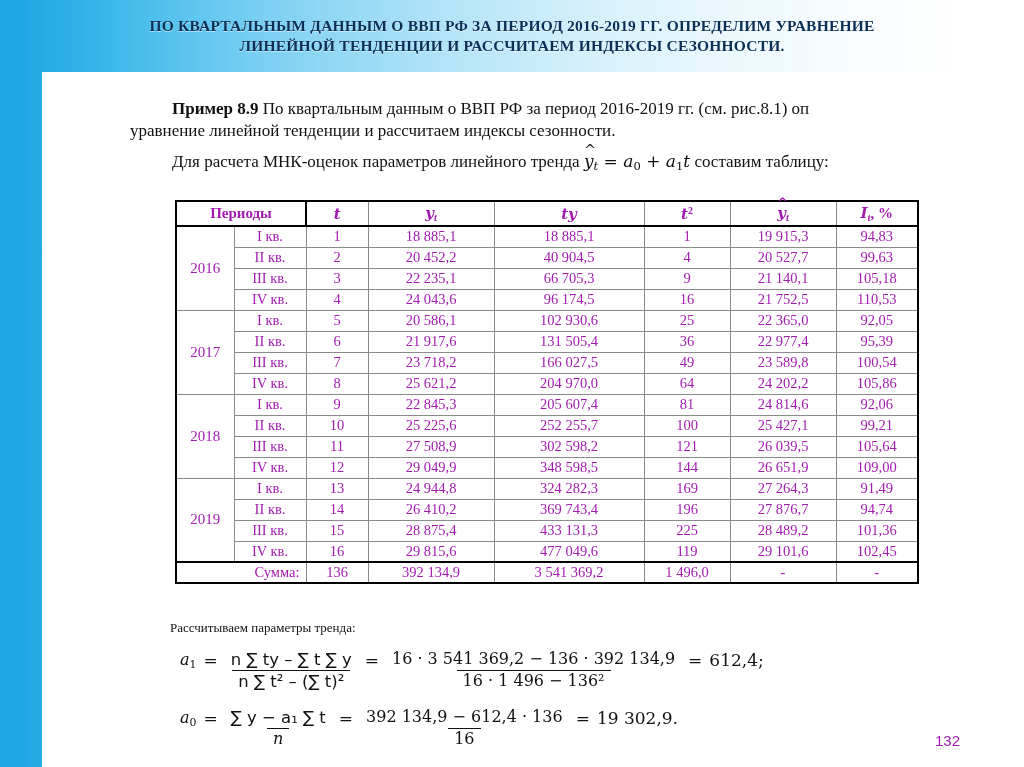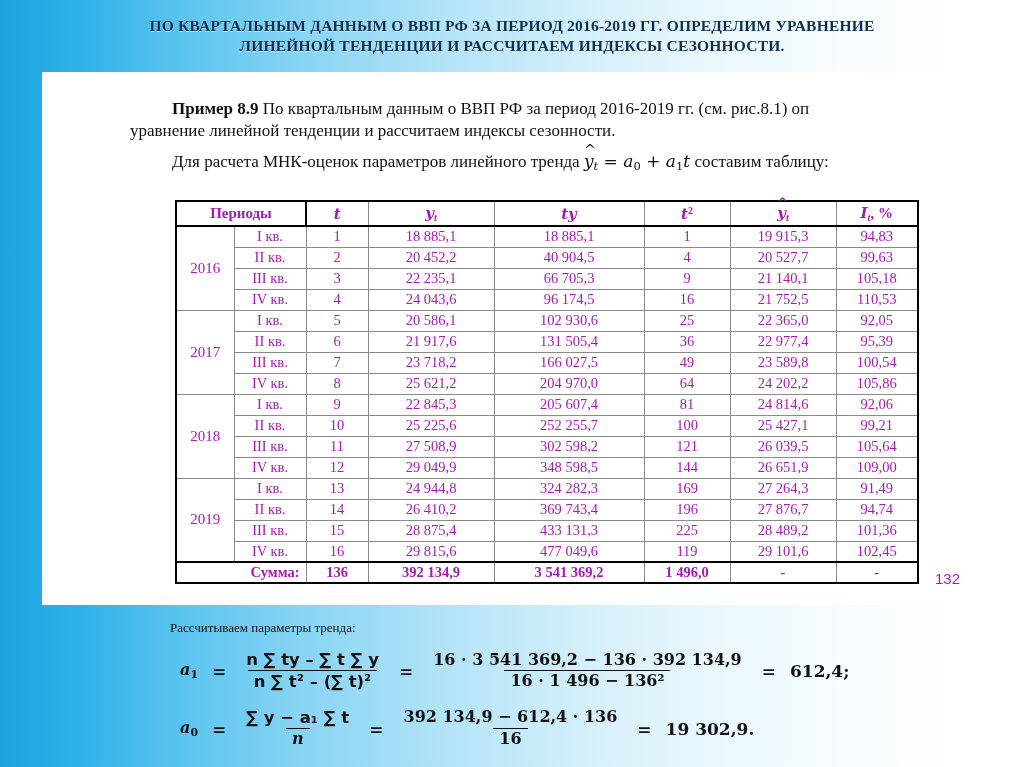--- a/index.html
+++ b/index.html
@@ -35,21 +35,21 @@
     letter-spacing:0.2px;
     color:#0b2f57;
     text-shadow:0 1px 0 rgba(255,255,255,0.55);
     white-space:pre-line;
   }
 
   
   #sheet {
     position:absolute;
     left:42px; top:72px;
-    width:940px; height:533px;
+    width:940px; height:695px;
     background:#ffffff;
   }
 
   .para {
     font-size:17px;
     line-height:22px;
     color:#111111;
     text-align:justify;
   }
   .para b { font-weight:bold; }
@@ -100,30 +100,30 @@
   .thick-r { border-right:2px solid #000 !important;border-radius:9px; }
   .yearcell { font-size:15px; width:58px; }
   .qcell { width:72px; }
   .tcell { width:62px; }
   .ycell { width:126px; }
   .tycell { width:150px; }
   .t2cell { width:86px; }
   .yhcell { width:106px; }
   .icell { width:82px; }
   .sum-label { text-align:right; font-weight:bold; padding-right:6px; }
-  .sum-row td { font-weight:bold; }
+  .sum-row td { font-weight:normal; }
 
   
   #p3 { position:absolute; left:128px; top:545px; font-size:13px; color:#111; }
 
   .formula { position:absolute; font-family:"DejaVu Serif", serif; color:#111; }
   #f1 { left:138px; top:578px; }
   #f2 { left:138px; top:636px; }
 
-  .frow { display:flex; align-items:center; gap:14px; font-size:16px;font-weight:bold; }
+  .frow { display:flex; align-items:flex-start; gap:7px; font-size:16px; }
   .frac { display:inline-flex; flex-direction:column; align-items:center; line-height:1.18; }
   .frac .num { padding:0 6px 1px 6px; }
   .frac .den { padding:1px 6px 0 6px; border-top:1.6px solid #111; }
   .eq { font-size:17px; }
   .sum-g { font-family:"DejaVu Sans", sans-serif; font-style:normal; font-size:1.03em; }
 
   
   #pageno {
     position:absolute; right:22px; bottom:18px;
     font-family:"Liberation Sans", sans-serif;

